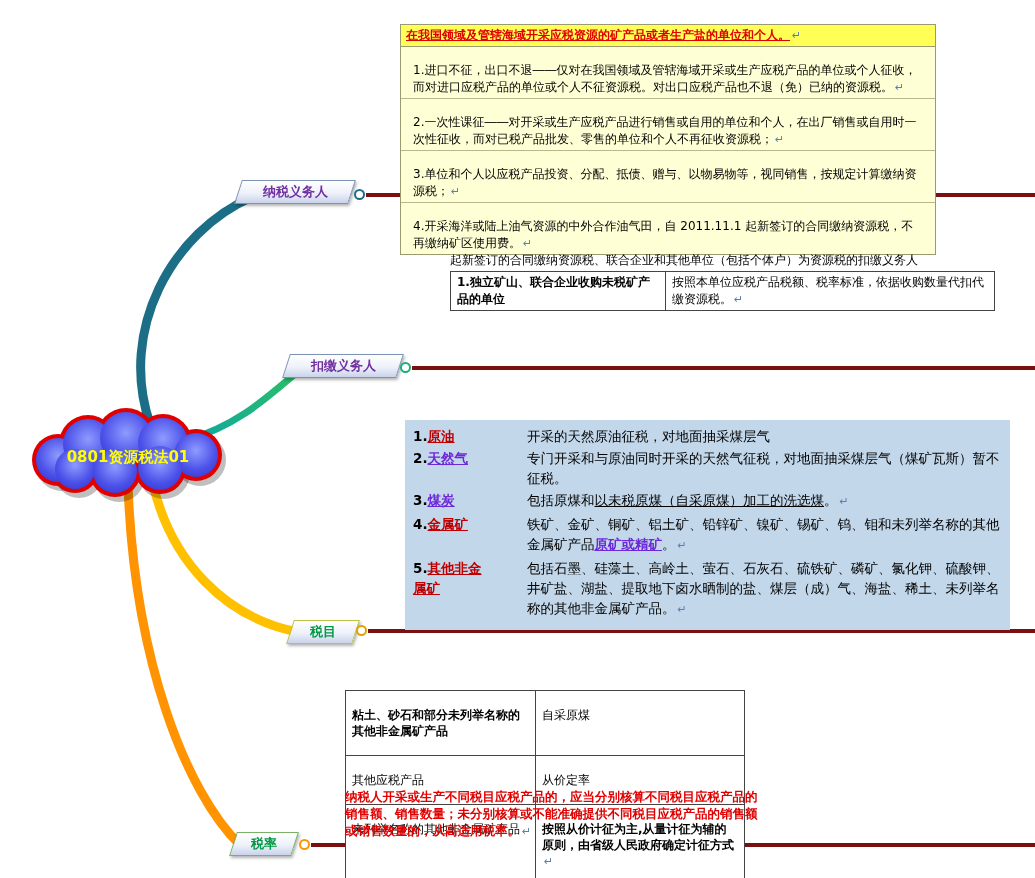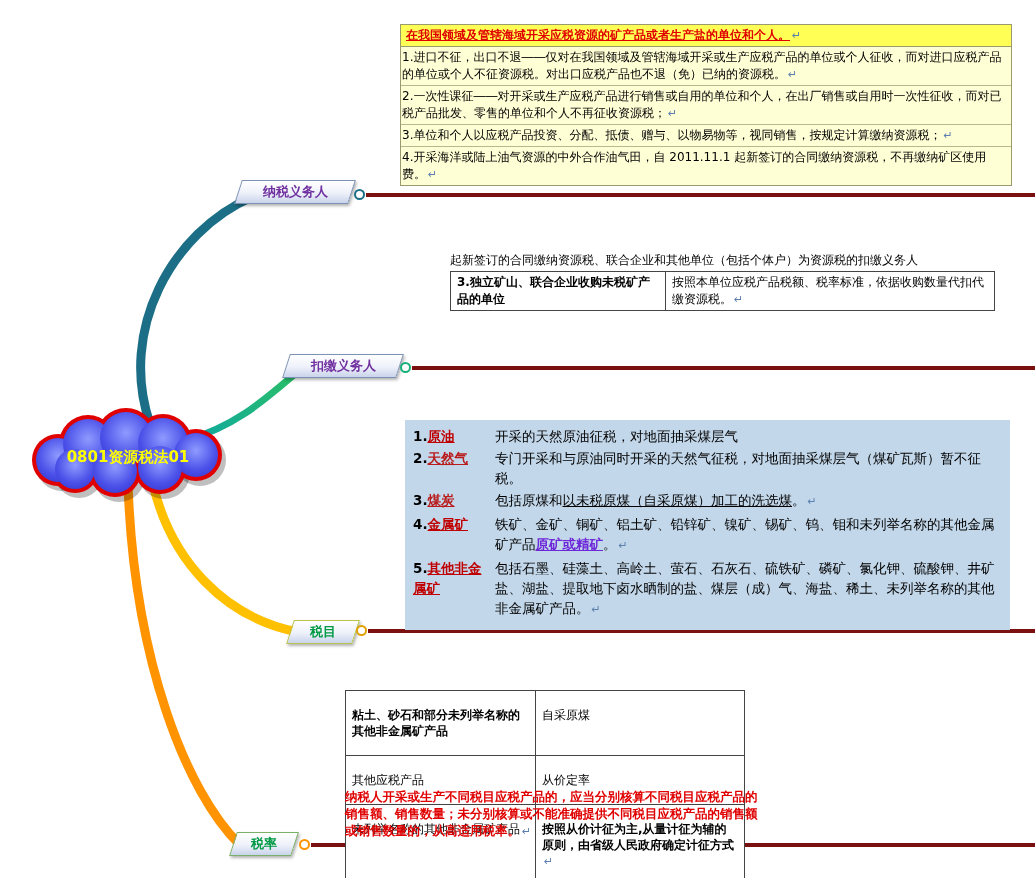--- a/index.html
+++ b/index.html
@@ -32,45 +32,45 @@
     font-weight:bold; font-size:13px; white-space:nowrap;
   }
   .branch-node > span { transform:skewX(18deg); }
   .purple { color:#7030a0; }
   .green  { color:#009944; }
 
   .block { position:absolute; z-index:2; font-size:12px; line-height:17px; }
   .pilcrow { color:#5b7fae; font-size:11px; font-weight:normal; margin-left:2px; }
 
   
-  #taxpayer-block { left:400px; top:24px; width:612px;
+  #taxpayer-block { left:400px; top:24px; width:536px;
     border:1px solid #9a9a6e; background:#ffffd6; }
   #taxpayer-block .hdr { background:#ffff55; padding:2px 5px;
     border-bottom:1px solid #9a9a6e; color:#e00000; font-weight:bold; }
   #taxpayer-block .hdr .txt { text-decoration:underline; }
-  #taxpayer-block .row { padding:2px 1px; border-bottom:1px solid #b8b88c; }
+  #taxpayer-block .row { padding:2px 12px; border-bottom:1px solid #b8b88c;margin-top:13px; }
   #taxpayer-block .row:last-child { border-bottom:none; }
 
   
   #withholding-title { left:450px; top:252px; width:560px; }
   #withholding-table { left:450px; top:271px; width:545px;
     border-collapse:collapse; background:#fff; }
   #withholding-table td { border:1px solid #444; padding:2px 6px;
     vertical-align:top; font-size:12px; line-height:17px; }
   #withholding-table td.l { width:215px; font-weight:bold; }
 
   
   #items-block { left:405px; top:420px; width:605px;
     background:#c3d7ea; padding:6px 8px 8px 8px;
     font-size:13.5px; line-height:20px; }
-  .item-row { display:flex; margin-bottom:2px; }
+  .item-row { display:flex; margin-bottom:2px;gap:32px; }
   .item-term { width:82px; flex-shrink:0; font-weight:bold; }
   .item-desc { flex:1; }
   .t-red  { color:#c00000; text-decoration:underline; }
-  .t-dark { color:#b91c1c; text-decoration:underline; }
+  .t-dark { color:#6d28d9; text-decoration:underline; }
   .u      { text-decoration:underline; }
   .em-red { color:#6d28d9; font-weight:bold; text-decoration:underline; }
 
   
   #rate-table { left:345px; top:690px; width:400px;
     border-collapse:collapse; background:#fff; }
   #rate-table td { border:1px solid #444; padding:16px 6px;
     font-size:12px; line-height:16px; vertical-align:top; }
   #rate-table td.l { width:190px; }
   #rate-table .b { font-weight:bold; }
@@ -176,21 +176,21 @@
     </div>
   </div>
 
   <div id="withholding-title" class="block">
     <span>起新签订的合同缴纳资源税、联合企业和其他单位（包括个体户）为资源税的扣缴义务人</span>
   </div>
   <table id="withholding-table" class="block">
     <tbody>
         <tr>
       <td class="l">
-        <span>3.独立矿山、联合企业收购未税矿产品的单位</span>
+        <span>1.独立矿山、联合企业收购未税矿产品的单位</span>
       </td>
       <td>
         <span>按照本单位应税产品税额、税率标准，依据收购数量代扣代缴资源税。</span><span class="pilcrow">↵</span>
       </td>
     </tr>
   </tbody>
     </table>
 
   <div id="items-block" class="block">
     <div class="item-row">

